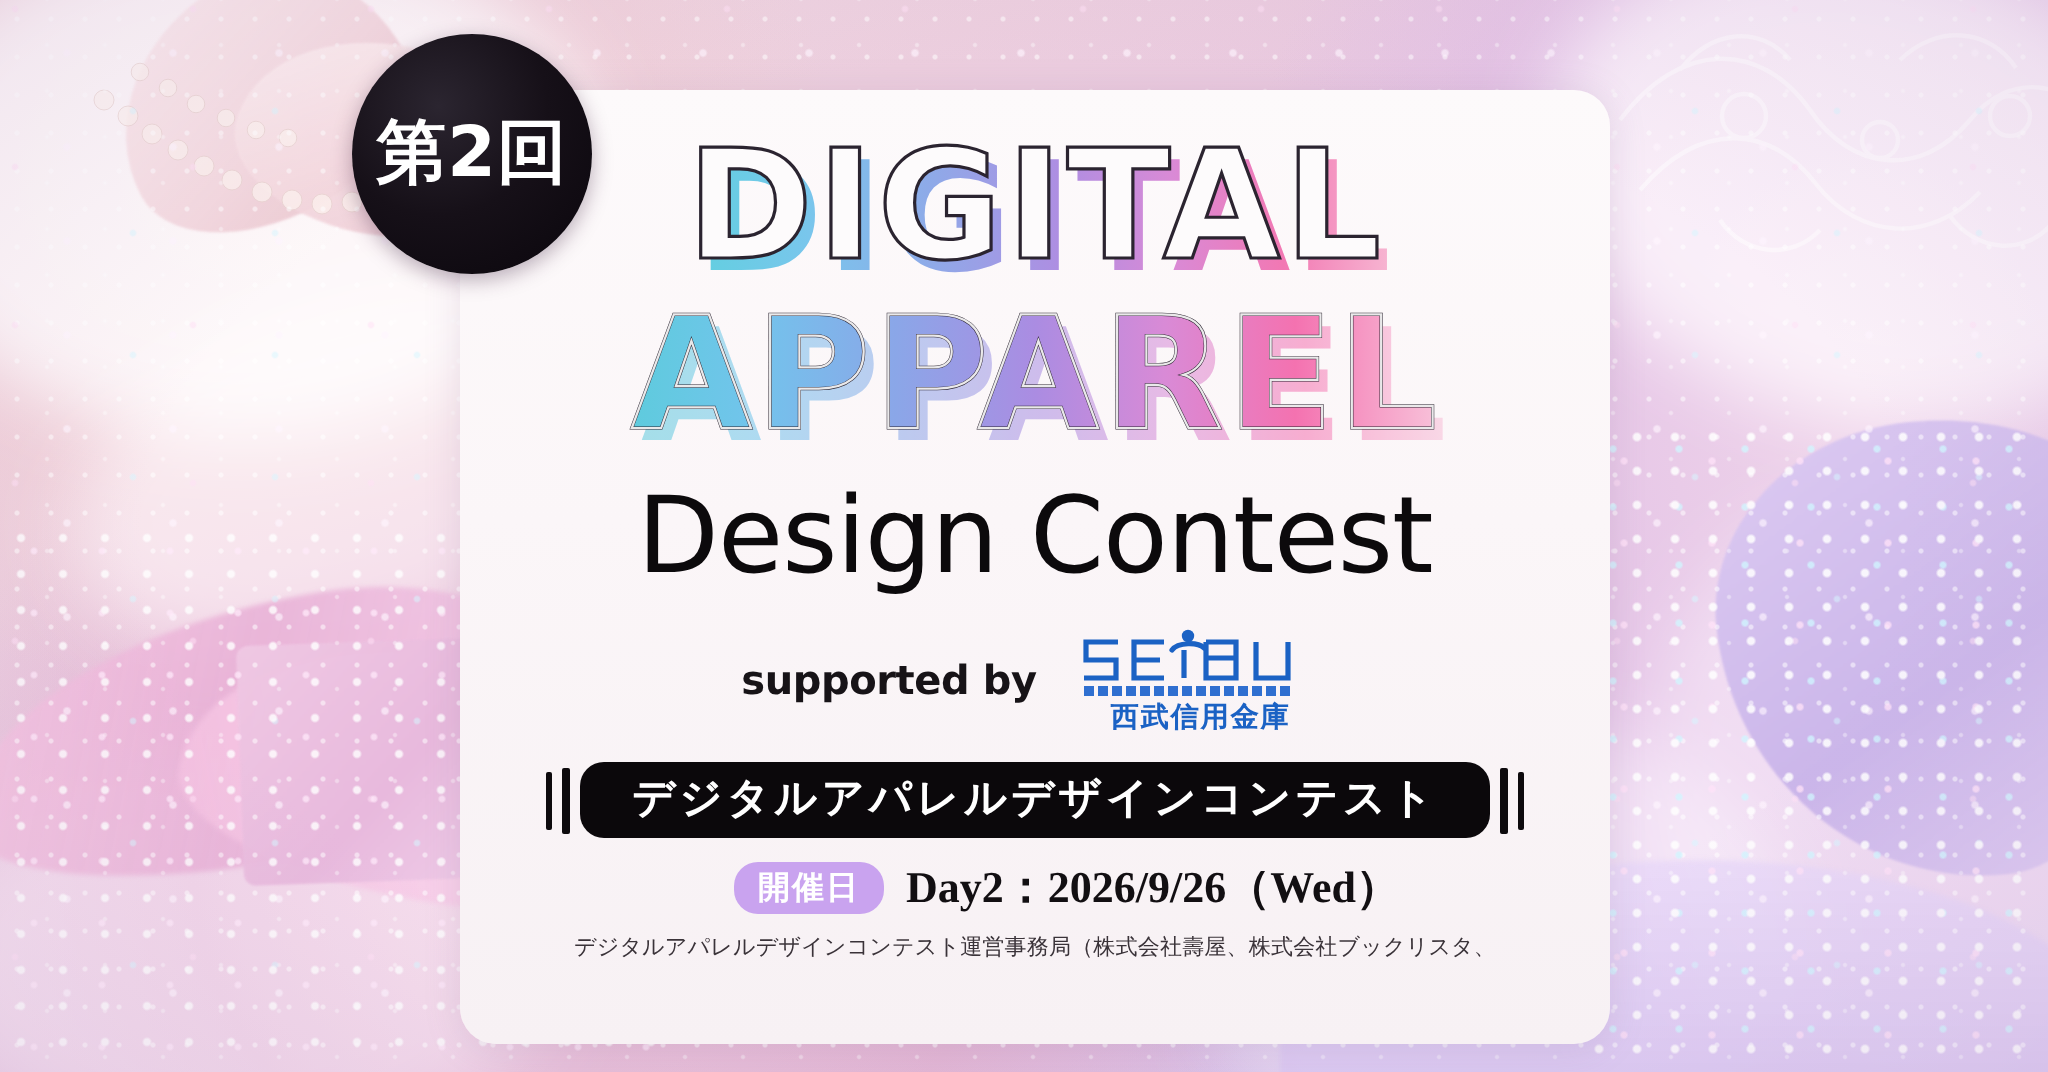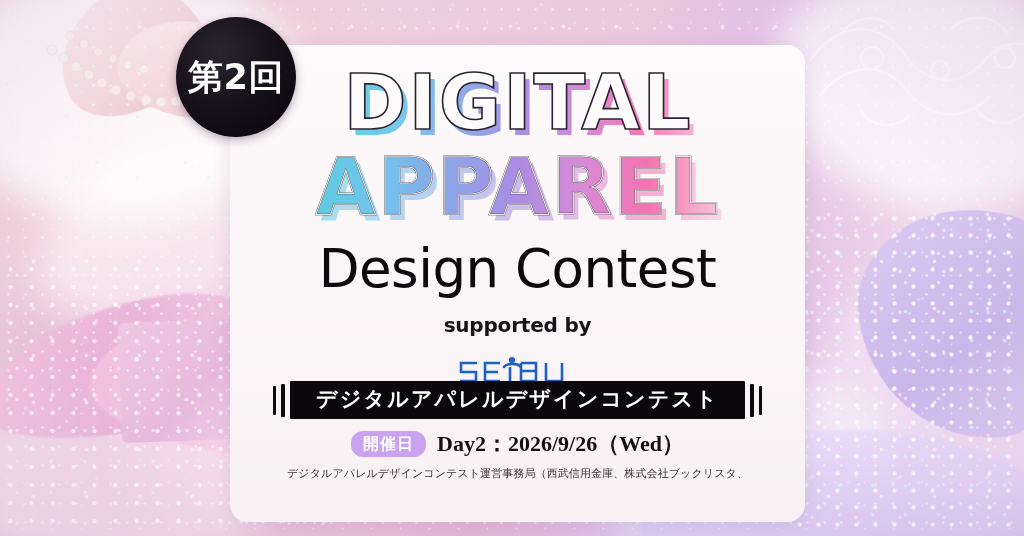--- a/index.html
+++ b/index.html
@@ -148,52 +148,52 @@
   .design-contest{
     position:absolute;left:0;top:197px;width:100%;text-align:center;
     font-family:"DejaVu Sans","Liberation Sans",sans-serif;
     font-weight:400;font-size:53px;letter-spacing:-0.5px;color:#0c0a0c;
     line-height:1;
   }
 
   
   .support-row{
     position:absolute;left:0;top:268px;width:100%;
-    display:flex;align-items:center;justify-content:center;gap:18px;flex-direction:column;
+    display:flex;align-items:center;justify-content:center;gap:18px;
   }
   .supported-by{
     font-family:"DejaVu Sans","Liberation Sans",sans-serif;
     font-weight:700;font-size:20px;color:#171317;letter-spacing:-0.2px;
   }
   .seibu{display:flex;flex-direction:column;align-items:center;}
   .seibu-kana{
-    color:#1b62c4;font-size:17px;font-weight:700;letter-spacing:1px;
+    color:#1b62c4;font-size:14px;font-weight:700;letter-spacing:1px;
     font-family:"DejaVu Sans","Liberation Sans",sans-serif;line-height:1.05;
     margin-top:1px;
   }
 
   
   .banner-row{
     position:absolute;left:0;top:336px;width:100%;
     display:flex;align-items:center;justify-content:center;gap:5px;
   }
   .tick{width:4px;height:33px;background:#0d0a0d;border-radius:1px;}
   .tick.thin{width:3px;height:29px;}
   .banner{
     background:#0b080b;color:#fff;
     padding:6px 26px 8px 26px;
     font-family:"DejaVu Sans","Liberation Sans",sans-serif;
     font-size:21px;font-weight:700;letter-spacing:2.2px;
-    line-height:1.15;border-radius:1px;
+    line-height:1.15;border-radius:12px;
   }
 
   
   .date-row{
     position:absolute;left:0;top:384px;width:100%;
-    display:flex;align-items:center;justify-content:center;gap:11px;
+    display:flex;align-items:center;justify-content:center;gap:11px;padding-left:16px;
   }
   .date-pill{
     background:#c9a3ef;color:#ffffff;
     border-radius:12px;padding:3px 12px 4px 12px;
     font-family:"DejaVu Sans","Liberation Sans",sans-serif;
     font-size:16px;font-weight:700;letter-spacing:1px;line-height:1.2;
   }
   .date-text{
     font-family:"Liberation Serif","DejaVu Serif",serif;
     font-size:22px;font-weight:700;color:#120f12;letter-spacing:0px;white-space:nowrap;
@@ -371,21 +371,21 @@
         <div class="tick"></div>
         <div class="tick thin"></div>
       </div>
 
       <div class="date-row">
         <div class="date-pill">開催日</div>
         <div class="date-text">Day2：2026/9/26（Wed）</div>
       </div>
 
       <div class="fineprint">
-        <div>デジタルアパレルデザインコンテスト運営事務局（西武信用金庫、株式会社ブックリスタ、</div>
+        <div>デジタルアパレルデザインコンテスト運営事務局（株式会社壽屋、株式会社ブックリスタ、</div>
       </div>
 
     </div>
   </div>
 
   <div class="badge">
     <span>第2回</span>
   </div>
 
 </div>

